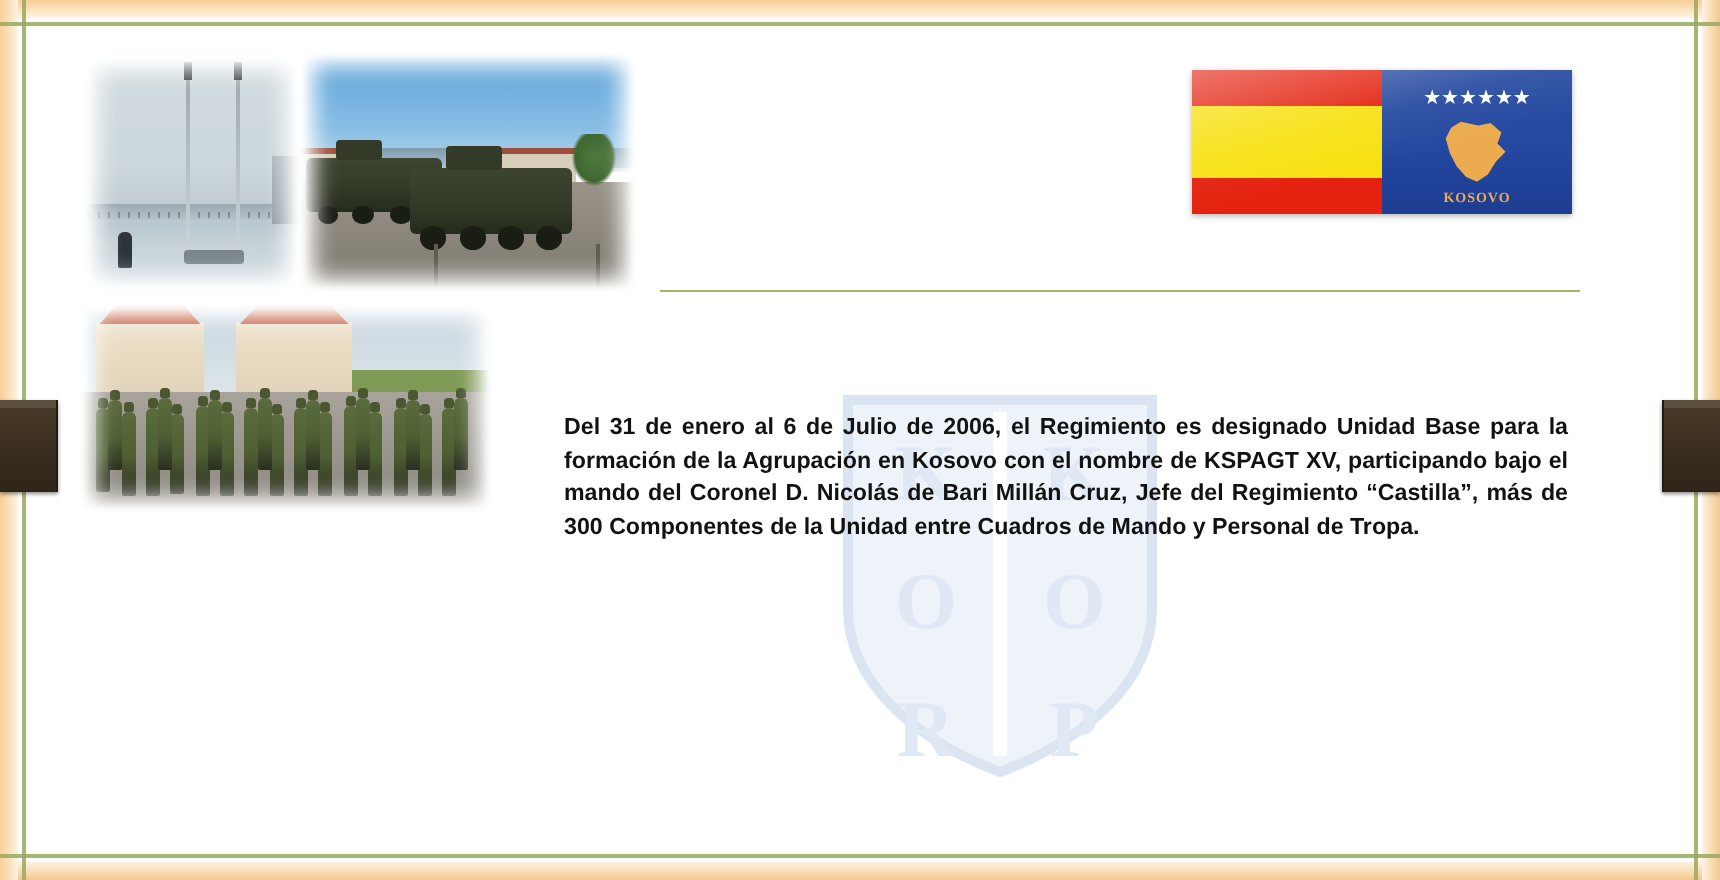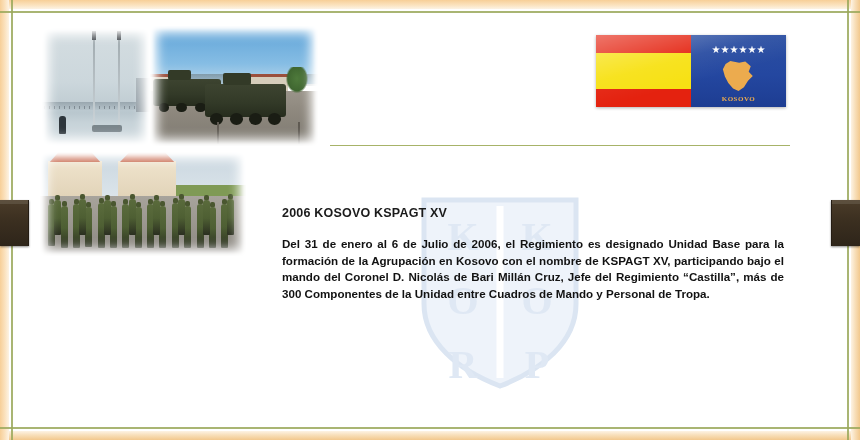--- a/index.html
+++ b/index.html
@@ -446,17 +446,16 @@
         <text x="53" y="122">O</text>
         <text x="53" y="186">R</text>
         <text x="127" y="58">K</text>
         <text x="127" y="122">O</text>
         <text x="127" y="186">P</text>
       </g>
     </svg>
   </div>
 
   <div id="text-block">
-    <div id="caption-title">2006 KOSOVO KSPAGT XV</div>
     <p id="caption-body">Del 31 de enero al 6 de Julio de 2006, el Regimiento es designado Unidad Base para la formación de la Agrupación en Kosovo con el nombre de KSPAGT XV, participando bajo el mando del Coronel D. Nicolás de Bari Millán Cruz, Jefe del Regimiento “Castilla”, más de 300 Componentes de la Unidad entre Cuadros de Mando y Personal de Tropa.</p>
   </div>
 
 </div>
 
 </body></html>

